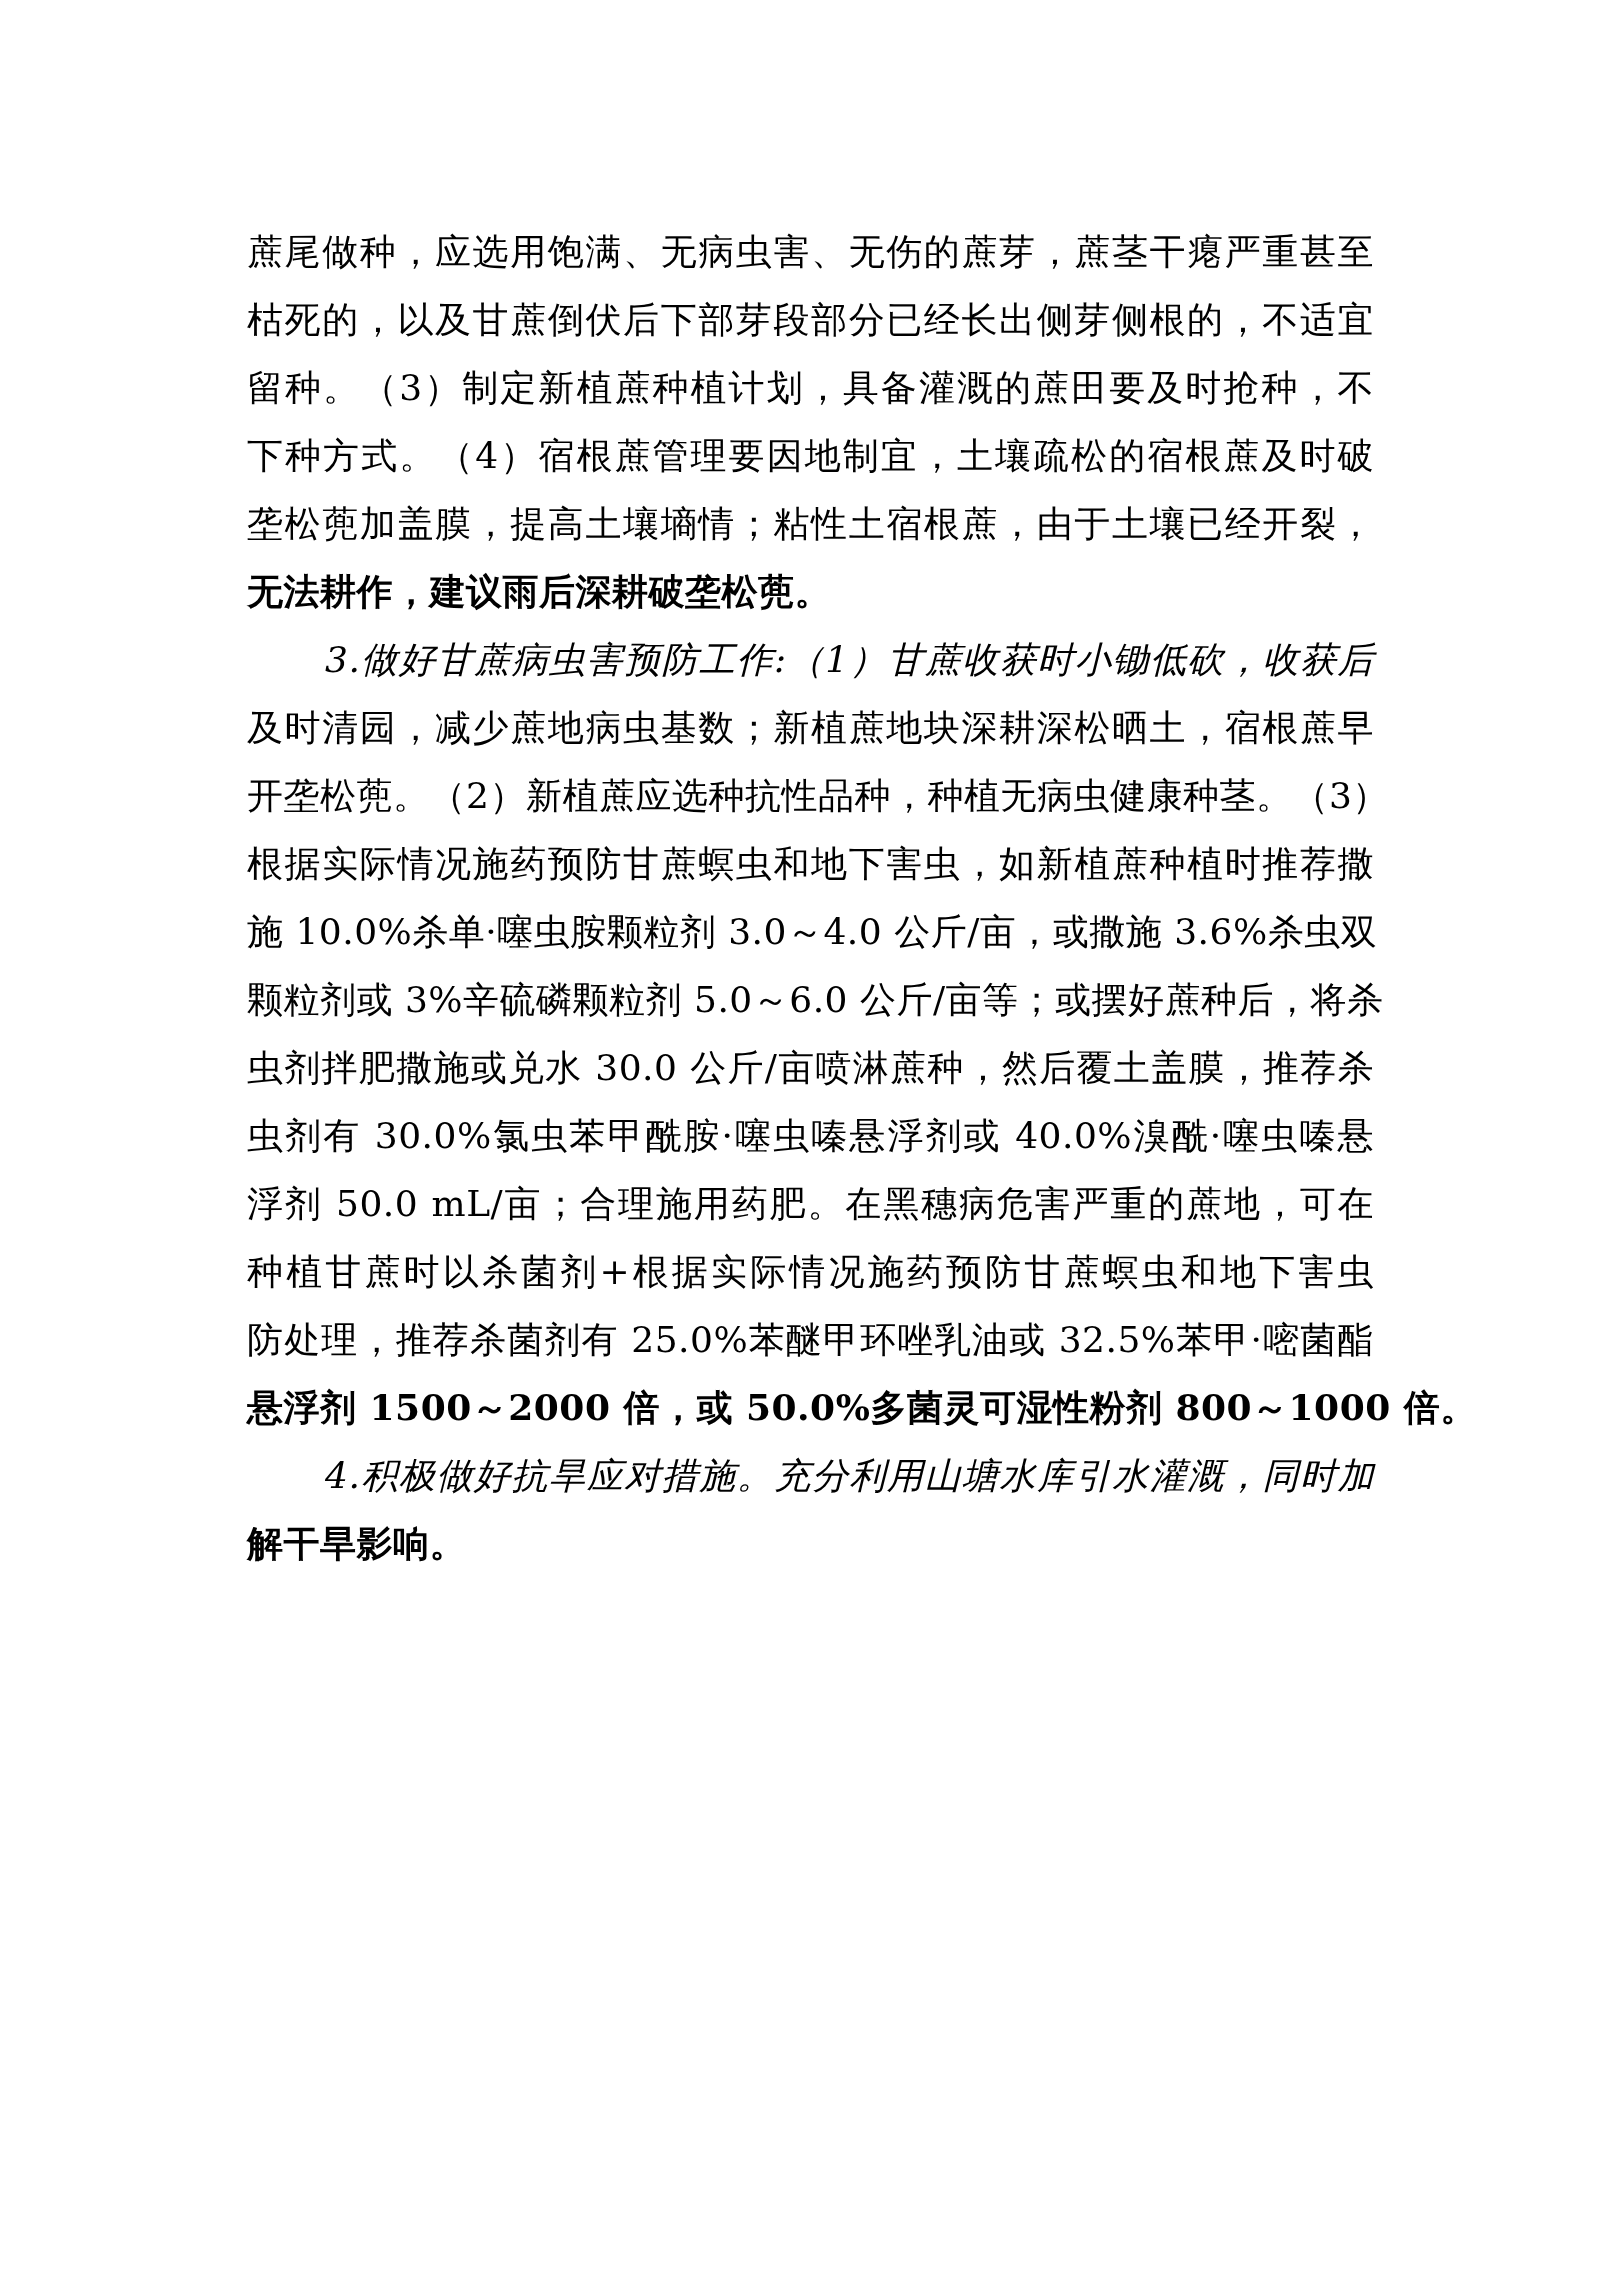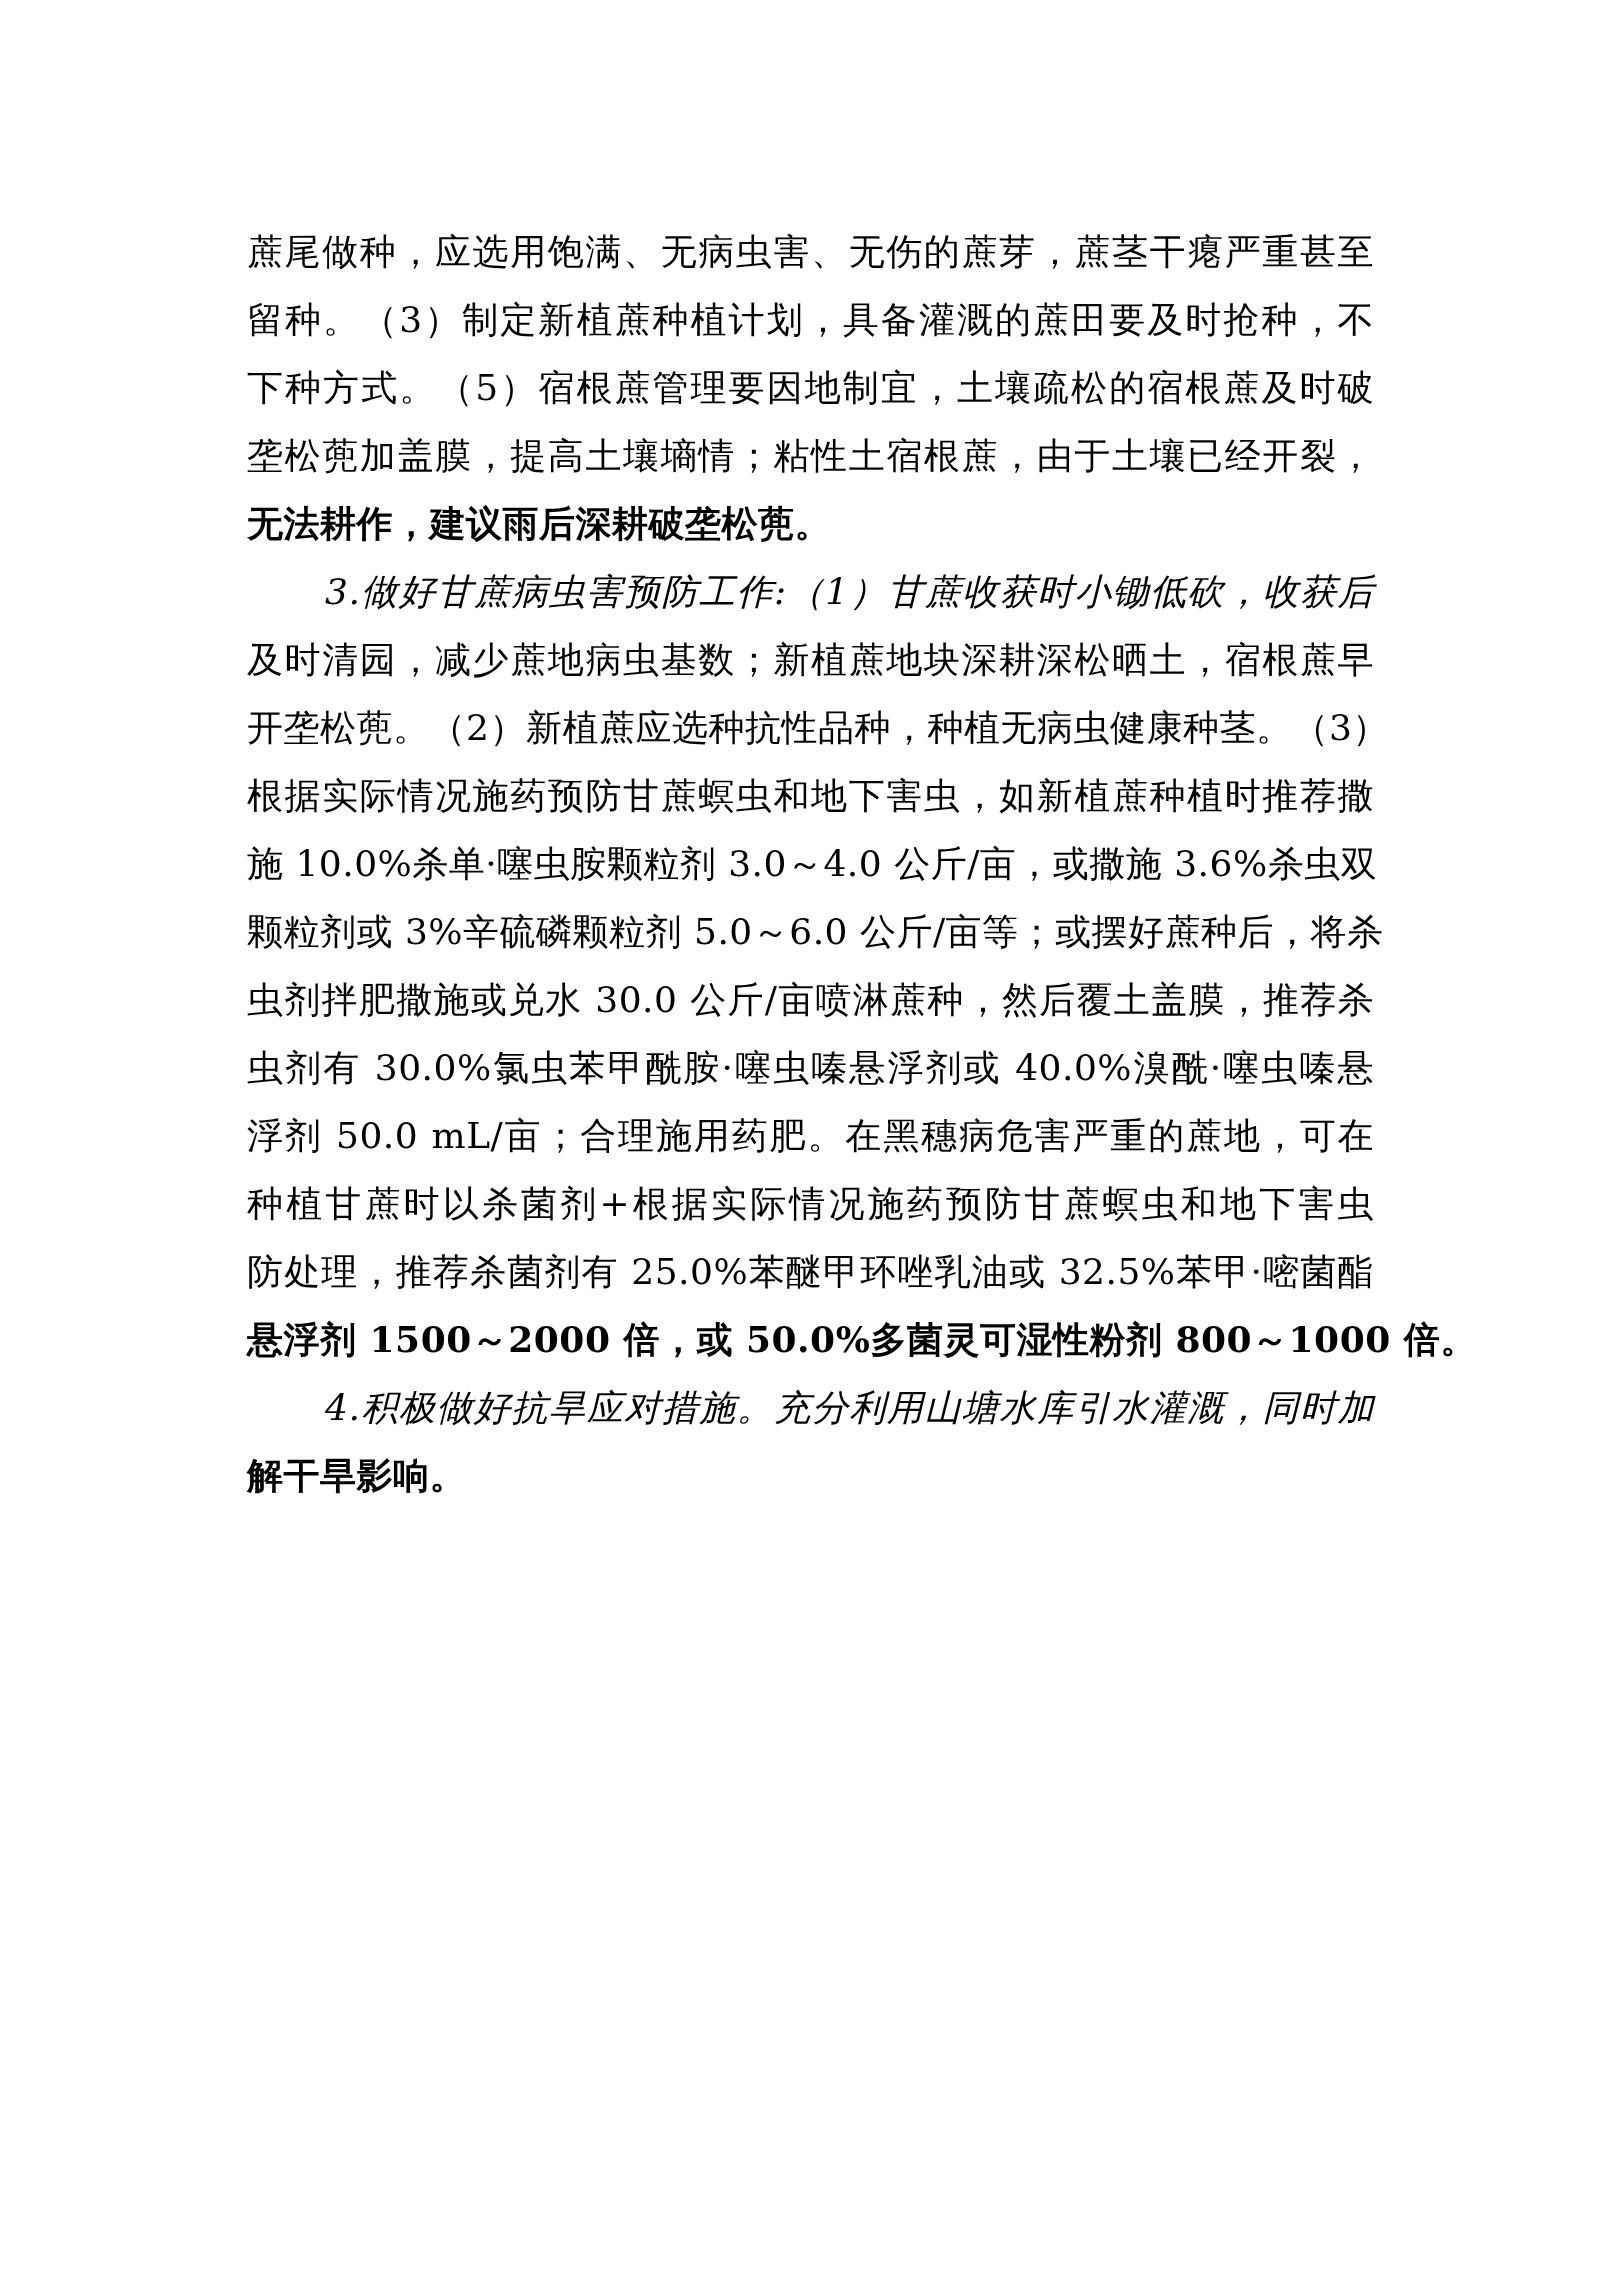--- a/index.html
+++ b/index.html
@@ -49,22 +49,23 @@
   }
 </style>
 </head>
 <body>
 
 <div class="page">
   <div class="text-column">
 
     <div class="paragraph">
       <span class="line">蔗尾做种，应选用饱满、无病虫害、无伤的蔗芽，蔗茎干瘪严重甚至</span>
+      <span class="line">枯死的，以及甘蔗倒伏后下部芽段部分已经长出侧芽侧根的，不适宜</span>
       <span class="line">留种。（3）制定新植蔗种植计划，具备灌溉的蔗田要及时抢种，不</span>
-      <span class="line">下种方式。（5）宿根蔗管理要因地制宜，土壤疏松的宿根蔗及时破</span>
+      <span class="line">下种方式。（4）宿根蔗管理要因地制宜，土壤疏松的宿根蔗及时破</span>
       <span class="line">垄松蔸加盖膜，提高土壤墒情；粘性土宿根蔗，由于土壤已经开裂，</span>
       <span class="line last">无法耕作，建议雨后深耕破垄松蔸。</span>
     </div>
 
     <div class="paragraph">
       <span class="line indent">3.做好甘蔗病虫害预防工作:（1）甘蔗收获时小锄低砍，收获后</span>
       <span class="line">及时清园，减少蔗地病虫基数；新植蔗地块深耕深松晒土，宿根蔗早</span>
       <span class="line">开垄松蔸。（2）新植蔗应选种抗性品种，种植无病虫健康种茎。（3）</span>
       <span class="line">根据实际情况施药预防甘蔗螟虫和地下害虫，如新植蔗种植时推荐撒</span>
       <span class="line">施 10.0%杀单·噻虫胺颗粒剂 3.0～4.0 公斤/亩，或撒施 3.6%杀虫双</span>

